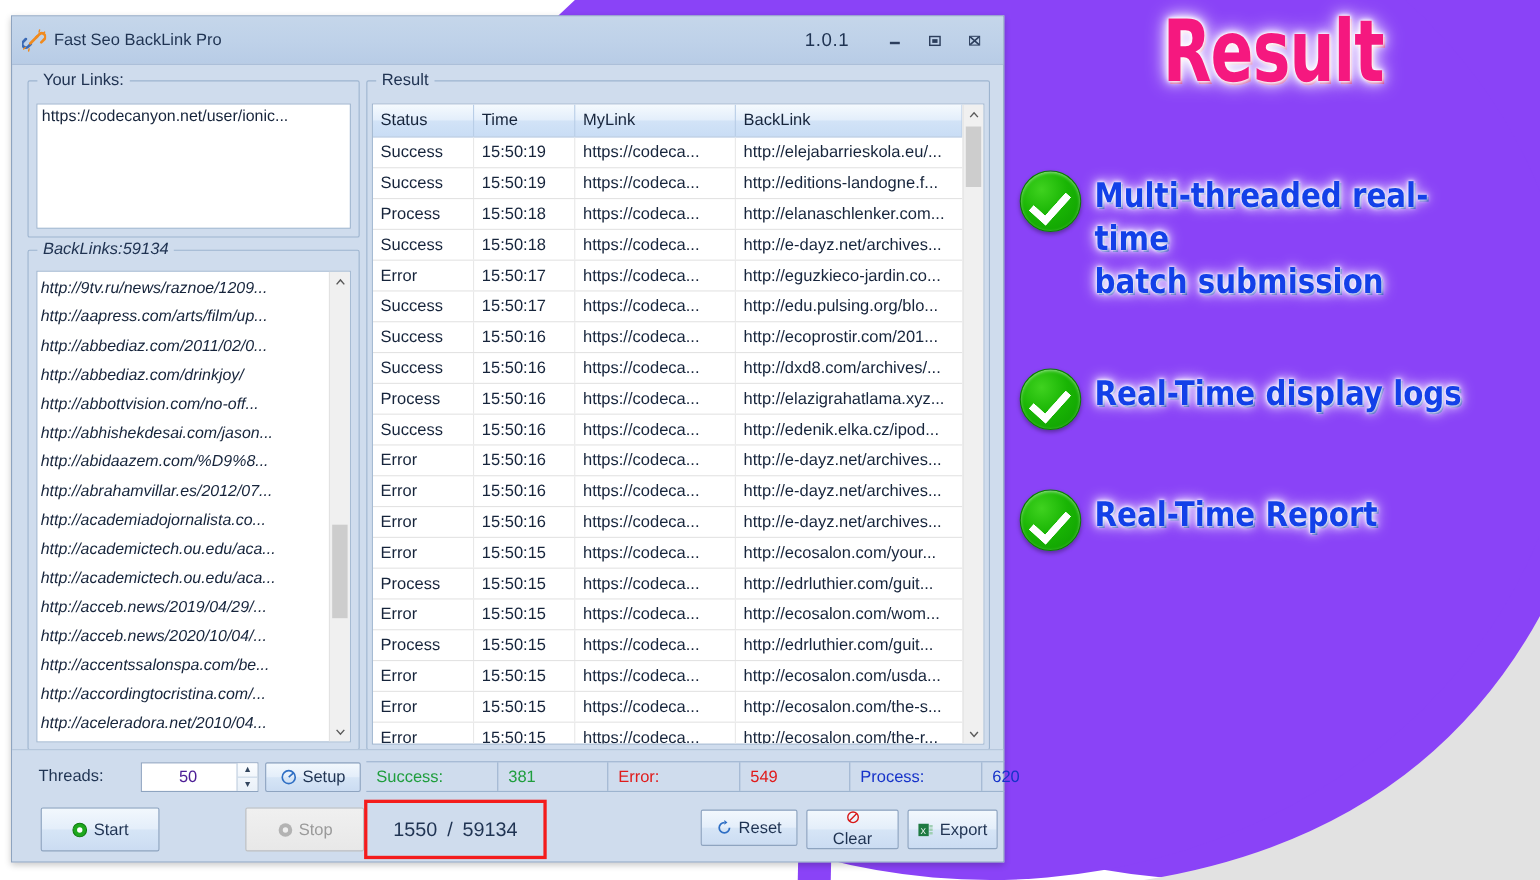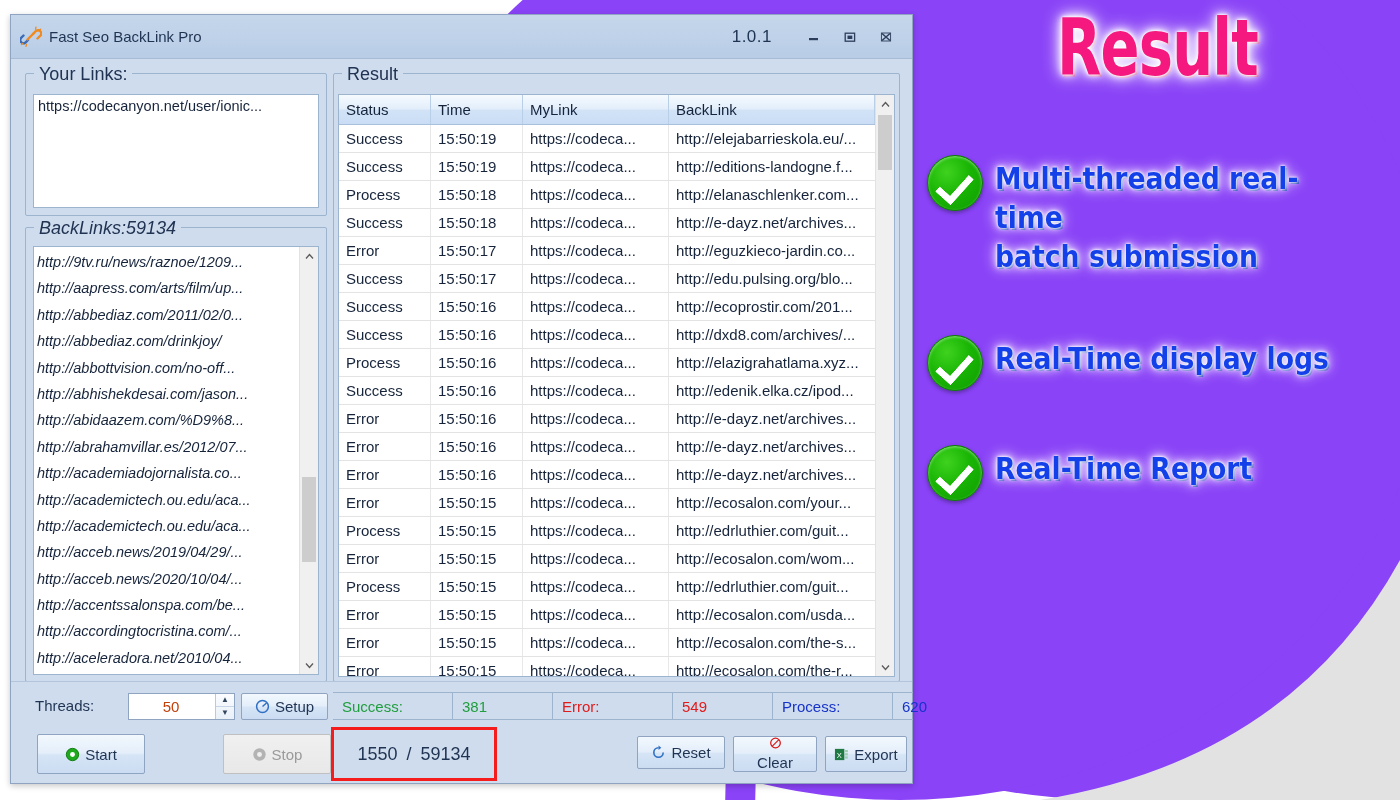--- a/index.html
+++ b/index.html
@@ -130,21 +130,21 @@
   .groupbox {
     position: absolute;
     border: 1px solid #9db4cf;
     border-radius: 2px;
   }
   .groupbox > .gb-label {
     position: absolute;
     top: -10px; left: 8px;
     background: #cfdced;
     padding: 0 5px;
-    font-size: 18px;
+    font-size: 15px;
     color: #203352;
     white-space: nowrap;
   }
 
   
   #your-links-group { left: 14px; top: 58px; width: 302px; height: 143px; }
   #your-links-box {
     position: absolute;
     left: 7px; top: 20px; right: 7px; bottom: 7px;
     background: #ffffff;
@@ -262,21 +262,21 @@
   #threads-input-wrap {
     position: absolute; left: 117px; top: 678px;
     width: 107px; height: 27px;
     border: 1px solid #8ea4c0;
     background: #ffffff;
     display: flex;
   }
   #threads-value {
     flex: 1 1 auto;
     text-align: center;
-    font-size: 15px; color: #c2410c;
+    font-size: 15px; color: #4c1d95;
     display: flex; align-items: center; justify-content: center;
     padding-right: 2px;
   }
   #threads-spin {
     flex: 0 0 auto;
     width: 19px;
     border-left: 1px solid #b9cadd;
     background: linear-gradient(to bottom,#fbfdff,#e9f0f8);
     display: flex; flex-direction: column;
   }

